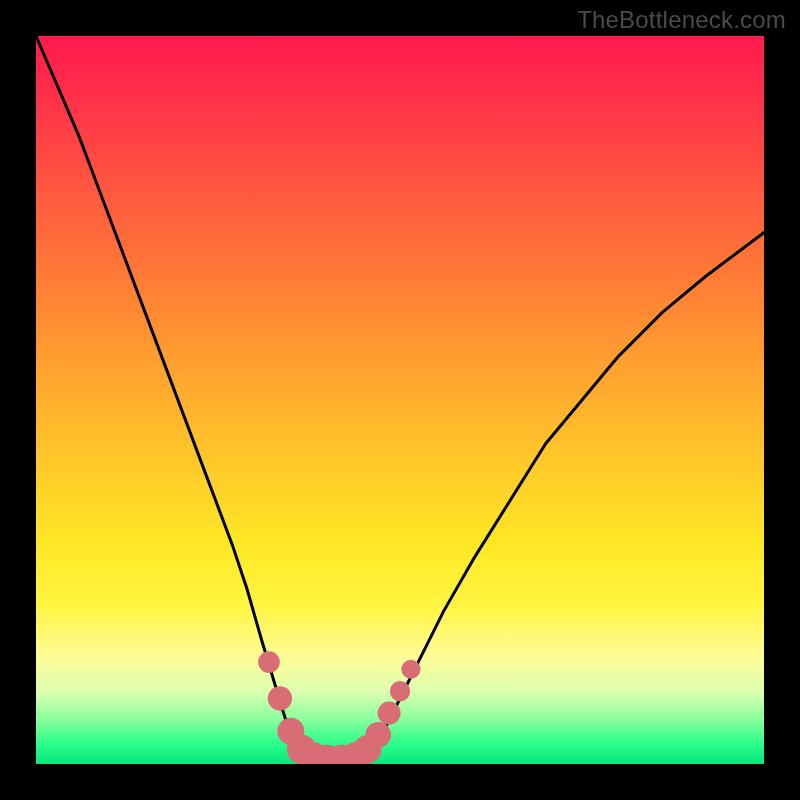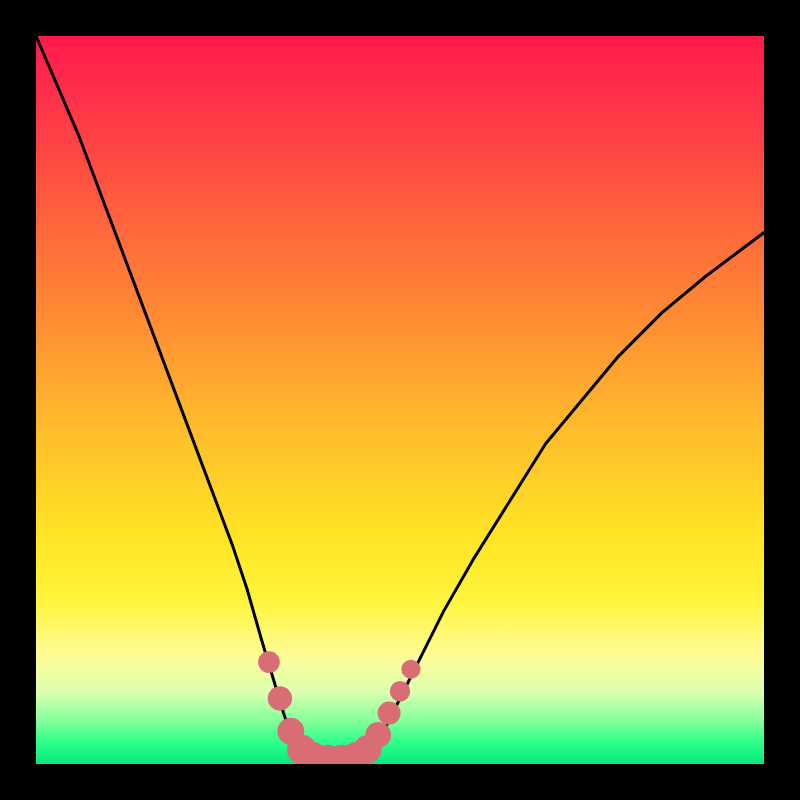--- a/index.html
+++ b/index.html
@@ -76,13 +76,14 @@
           <circle cx="305.76" cy="723.63" r="14.79" fill="#d96d75"></circle>
           <circle cx="320.32" cy="720.72" r="14.79" fill="#d96d75"></circle>
           <circle cx="331.24" cy="713.44" r="14.14" fill="#d96d75"></circle>
           <circle cx="342.16" cy="698.88" r="12.83" fill="#d96d75"></circle>
           <circle cx="353.08" cy="677.04" r="11.52" fill="#d96d75"></circle>
           <circle cx="364.00" cy="655.20" r="10.21" fill="#d96d75"></circle>
           <circle cx="374.92" cy="633.36" r="9.55" fill="#d96d75"></circle>
         </g>
     </svg>
   </div>
+  <div class="watermark">TheBottleneck.com</div>
 </div>
 
 </body></html>

